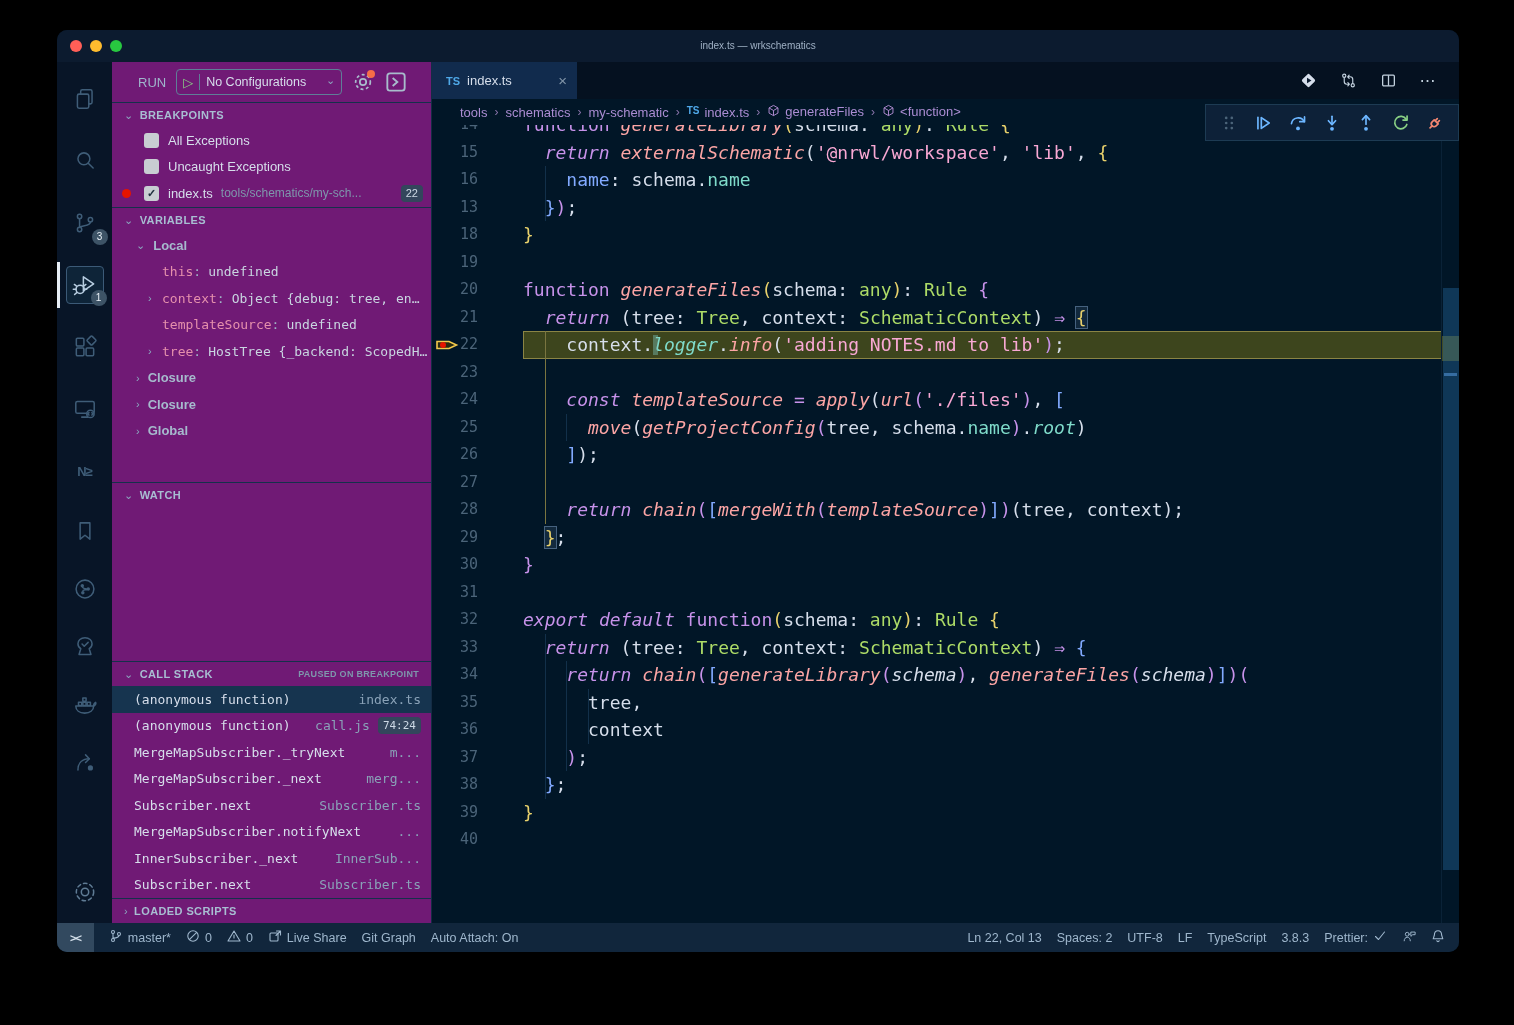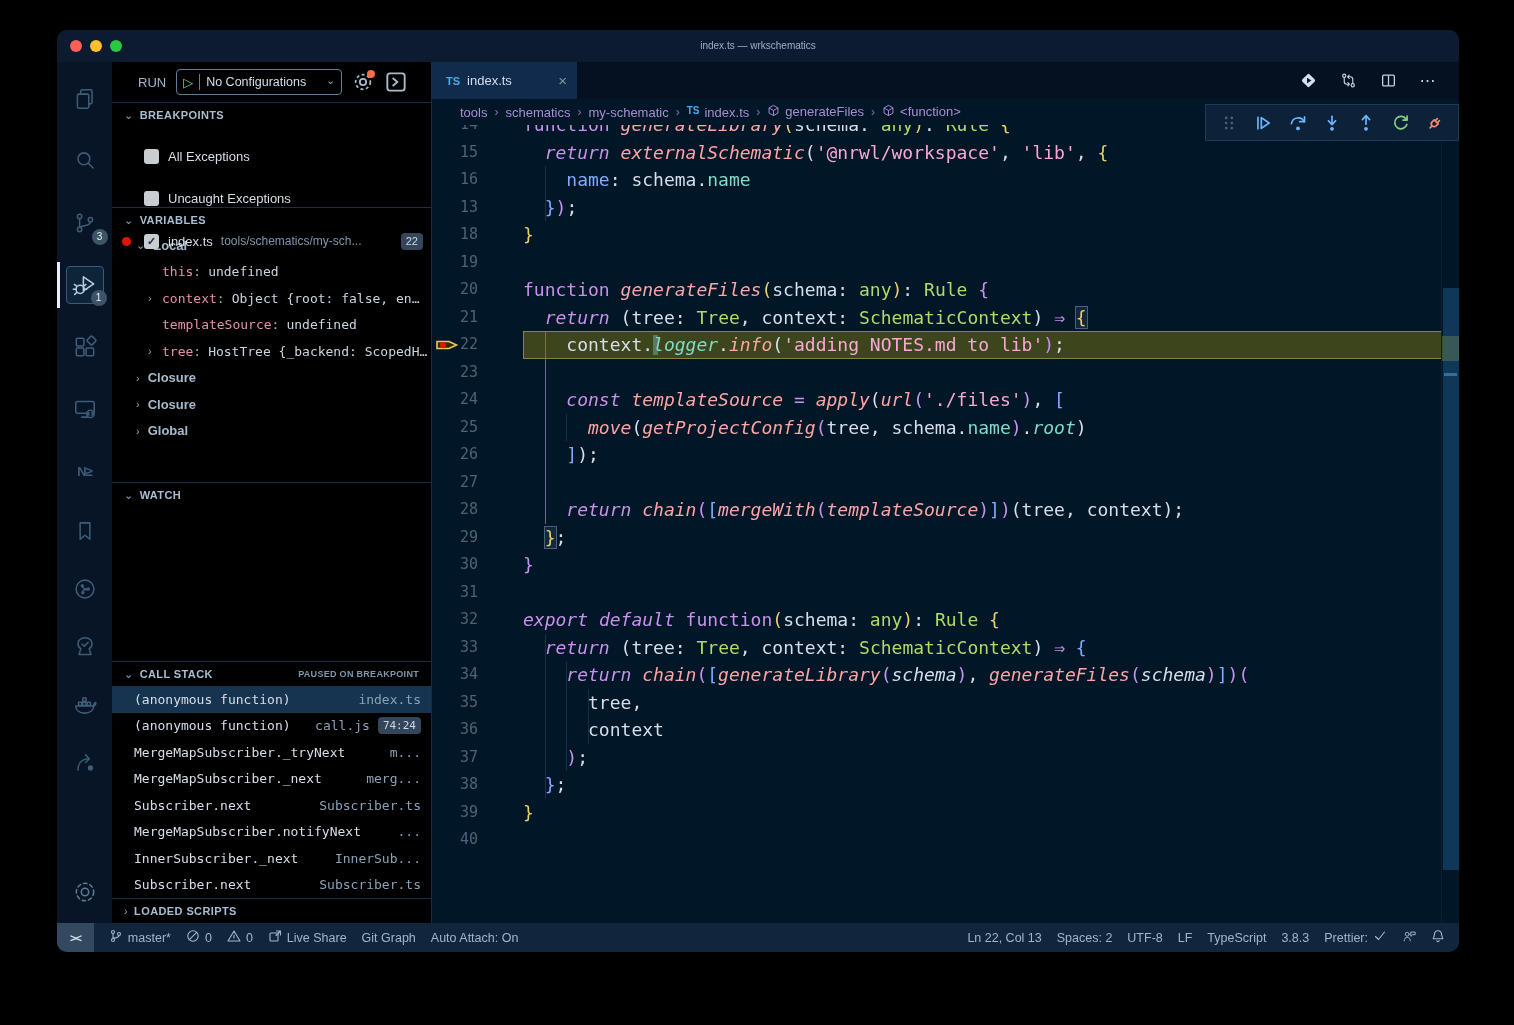--- a/index.html
+++ b/index.html
@@ -29,40 +29,40 @@
   .act-item.active .act-box { border:1px solid #3c5a77; background:#0e2438; border-radius:4px; }
   .act-item.active svg { stroke:#b7cde0 !important; }
   .act-indicator { position:absolute; left:0; top:8px; bottom:8px; width:2.5px; background:#e7eef5; }
   .act-badge { position:absolute; right:-4px; bottom:-3px; min-width:16px; height:16px; border-radius:8px;
                background:#3d5366; color:#e8f0f7; font-size:10px; line-height:16px; text-align:center; padding:0 2px; }
   .act-text { font-size:13px; font-weight:bold; color:#3f5d78; letter-spacing:-1px; }
   .act-item svg { width:26px; height:26px; stroke:#3f5d78; fill:none; stroke-width:1.4; stroke-linecap:round; stroke-linejoin:round; }
   .act-item svg .fill { fill:#3f5d78; stroke:none; }
 
   
-  .sidebar { width:320px; background:#000000; border-right:1px solid #142c44; display:flex; flex-direction:column; font-size:13px; color:#d6deeb; }
+  .sidebar { width:320px; background:#701a75; border-right:1px solid #142c44; display:flex; flex-direction:column; font-size:13px; color:#d6deeb; }
   .run-row { height:40px; display:flex; align-items:center; padding:0 10px 0 26px; gap:10px; }
   .run-label { color:#9fb6cc; font-size:13px; }
   .run-dd { flex:1; max-width:166px; height:26px; border:1px solid #5f7e97; border-radius:4px;
             display:flex; align-items:center; padding:0 6px; gap:6px; }
   .run-dd .play { color:#89d185; font-size:13px; }
   .dd-sep { width:1px; height:16px; background:#5f7e97; }
   .dd-label { flex:1; font-size:12.5px; color:#d6deeb; white-space:nowrap; overflow:hidden; }
   .run-dd .chev { color:#8ba8c0; font-size:11px; margin-top:-4px; }
   .gear-wrap { position:relative; width:22px; height:22px; display:flex; align-items:center; justify-content:center; }
   .gear-dot { position:absolute; right:-1px; top:-1px; width:8px; height:8px; border-radius:50%; background:#f76d47; }
   .panel-btn { width:24px; height:24px; display:flex; align-items:center; justify-content:center; }
 
   .sect-header { height:25px; display:flex; align-items:center; gap:6px; padding:0 12px;
                  border-top:1px solid #15304b; font-size:11px; font-weight:bold; letter-spacing:.4px; color:#a8bed2; }
   .sect-header .tw { color:#8ba8c0; font-weight:normal; font-size:11px; }
   .paused { margin-left:auto; font-size:9px; color:#7e97ac; letter-spacing:.3px; }
 
   .bp-body { height:80px; }
-  .bp-row { height:26.5px; display:flex; align-items:center; padding-left:32px; position:relative;margin-top:16px; }
+  .bp-row { height:26.5px; display:flex; align-items:center; padding-left:32px; position:relative; }
   .bp-dot { position:absolute; left:10px; width:9px; height:9px; border-radius:50%; background:#e51400; }
   .checkbox { width:15px; height:15px; border-radius:3px; background:#c8cdd2; display:flex; align-items:center;
               justify-content:center; font-size:11px; font-weight:bold; color:#20303f; flex:none; }
   .bp-label { margin-left:9px; color:#d6deeb; }
   .bp-path { margin-left:8px; color:#7e97ac; font-size:12px; white-space:nowrap; overflow:hidden; }
   .mini-badge { background:#33465c; border-radius:4px; padding:0 5px; height:17px; line-height:17px;
                 font-size:11px; color:#cdd9e5; margin-left:8px; margin-right:8px; flex:none; }
 
   .var-body { height:250px; font-family:"DejaVu Sans Mono", monospace; font-size:13px; }
   .scope-row { height:26.5px; display:flex; align-items:center; padding-left:24px; gap:8px;
@@ -340,21 +340,21 @@
             </div>
             <div class="var-row">
               <span class="var-name">this</span>
               <span class="var-sep">:</span>
               <span class="var-val">undefined</span>
             </div>
             <div class="var-row">
               <span class="tw">›</span>
               <span class="var-name">context</span>
               <span class="var-sep">:</span>
-              <span class="var-val">Object {root: false, en…</span>
+              <span class="var-val">Object {debug: tree, en…</span>
             </div>
             <div class="var-row">
               <span class="var-name">templateSource</span>
               <span class="var-sep">:</span>
               <span class="var-val">undefined</span>
             </div>
             <div class="var-row">
               <span class="tw">›</span>
               <span class="var-name">tree</span>
               <span class="var-sep">:</span>

